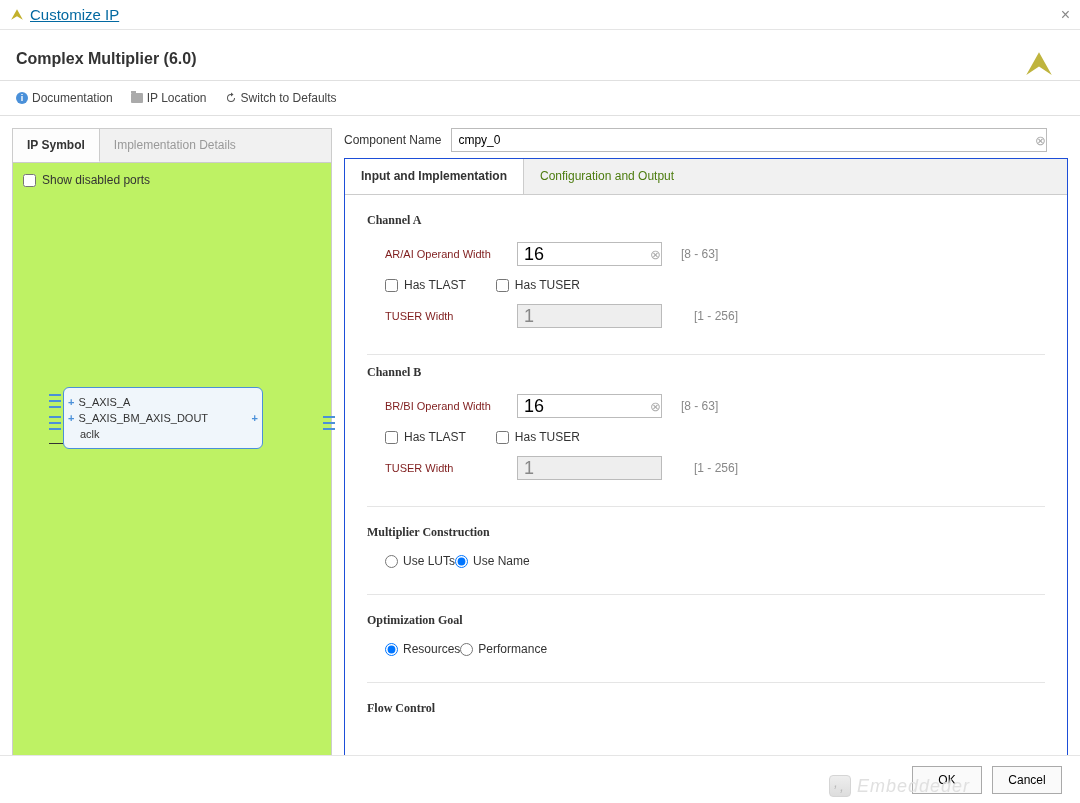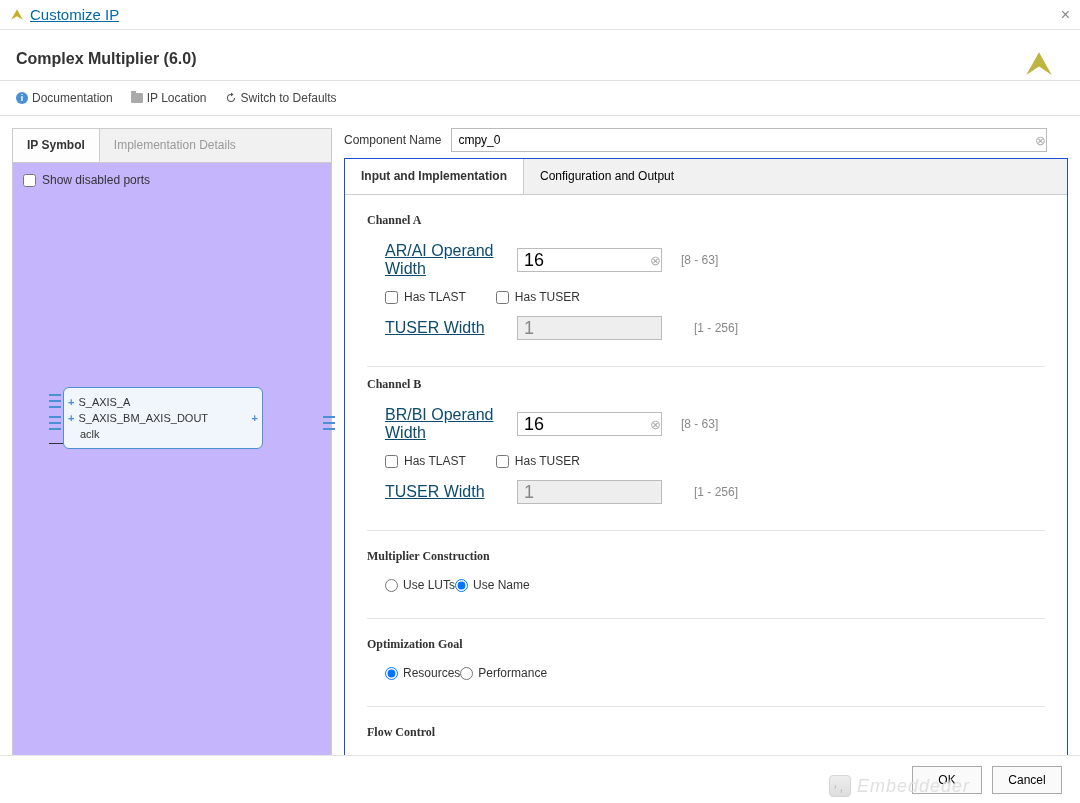--- a/index.html
+++ b/index.html
@@ -22,21 +22,21 @@
 .toolbar .folder-icon::before { content:''; position:absolute; top:-2px; left:0; width:5px; height:2px; background:#aaa; }
 .toolbar .refresh-icon { width: 12px; height: 12px; }
 
 
 .main { display: flex; padding: 12px; gap: 12px; height: 690px; }
 .left-panel { width: 320px; border: 1px solid #ccc; display: flex; flex-direction: column; }
 .left-tabs { display: flex; height: 34px; }
 .left-tabs .tab { padding: 9px 14px; font-size: 12px; color: #999; cursor: pointer; }
 .left-tabs .tab.active { color: #333; font-weight: bold; background: #fdfdfd; border-right: 1px solid #ccc; border-bottom: 1px solid #fdfdfd; }
 .left-tabs { border-bottom: 1px solid #ccc; background: #f1f1f1; }
-.left-body { flex: 1; padding: 10px; background: #c4b5fd; }
+.left-body { flex: 1; padding: 10px; background: #bef264; }
 .left-body label { font-size: 12px; display: flex; align-items: center; gap: 6px; }
 
 
 .ip-block { margin-top: 200px; margin-left: 40px; position: relative; }
 .ip-box { width: 200px; background: #f0f6fb; border: 1px solid #4a90d9; border-radius: 6px; padding: 6px 4px; font-size: 11px; color: #333; }
 .ip-row { display: flex; align-items: center; gap: 4px; padding: 2px 0; white-space: nowrap; }
 .plus { color: #4a90d9; font-weight: bold; }
 .bus-left, .bus-right { position: absolute; display: flex; flex-direction: column; gap: 2px; }
 .bus-left { left: -14px; }
 .bus-right { right: -14px; }
@@ -45,28 +45,28 @@
 
 
 .right-panel { flex: 1; display: flex; flex-direction: column; }
 .comp-name-row { display: flex; align-items: center; gap: 10px; margin-bottom: 6px; }
 .comp-name-row .label { font-size: 12px; color: #333; }
 .comp-name-row input { flex: 1; height: 24px; border: 1px solid #bbb; padding: 0 6px; font-size: 12px; }
 .comp-name-row .clear { position: relative; left: -22px; color: #aaa; cursor: pointer; font-size: 13px; }
 
 .config-box { border: 1px solid #1d4ed8; flex: 1; display: flex; flex-direction: column; }
 .config-tabs { display: flex; height: 36px; background: #f1f1f1; border-bottom: 1px solid #ccc; }
-.config-tabs .tab { padding: 10px 16px; font-size: 12px; color: #000000; cursor: pointer; }
+.config-tabs .tab { padding: 10px 16px; font-size: 12px; color: #4d7c0f; cursor: pointer; }
 .config-tabs .tab.active { background: #fff; color: #333; font-weight: bold; border-right: 1px solid #ccc; }
 .config-body { flex: 1; overflow-y: auto; padding: 18px 22px; position: relative; }
 
 .section { margin-bottom: 26px; }
 .section-title { font-size: 12px; font-weight: bold; margin-bottom: 14px; font-family: Liberation Serif, serif; }
 .field-row { display: flex; align-items: center; gap: 12px; margin-bottom: 12px; padding-left: 18px; }
-.field-label { width: 120px; font-size: 16px; color: #0c4a6e; text-decoration: underline; }
+.field-label { width: 120px; font-size: 11px; color: #7f1d1d; }
 .field-input { width: 145px; height: 24px; border: 1px solid #bbb; padding: 0 6px; font-size: 18px; }
 .field-input.disabled { background: #eee; color: #888; }
 .field-clear { color: #aaa; cursor: pointer; margin-left: -24px; font-size: 13px; }
 .field-hint { font-size: 12px; color: #888; margin-left: 8px; }
 .checkbox-row { display: flex; gap: 30px; padding-left: 18px; margin-bottom: 12px; }
 .checkbox-item { display: flex; align-items: center; gap: 6px; font-size: 12px; }
 .checkbox-item input { width:13px; height:13px; }
 .radio-row { display: flex; padding-left: 18px; align-items: flex-start; }
 .radio-item { display: flex; align-items: center; gap: 5px; font-size: 12px; }
 .radio-item input { width:13px; height:13px; }

